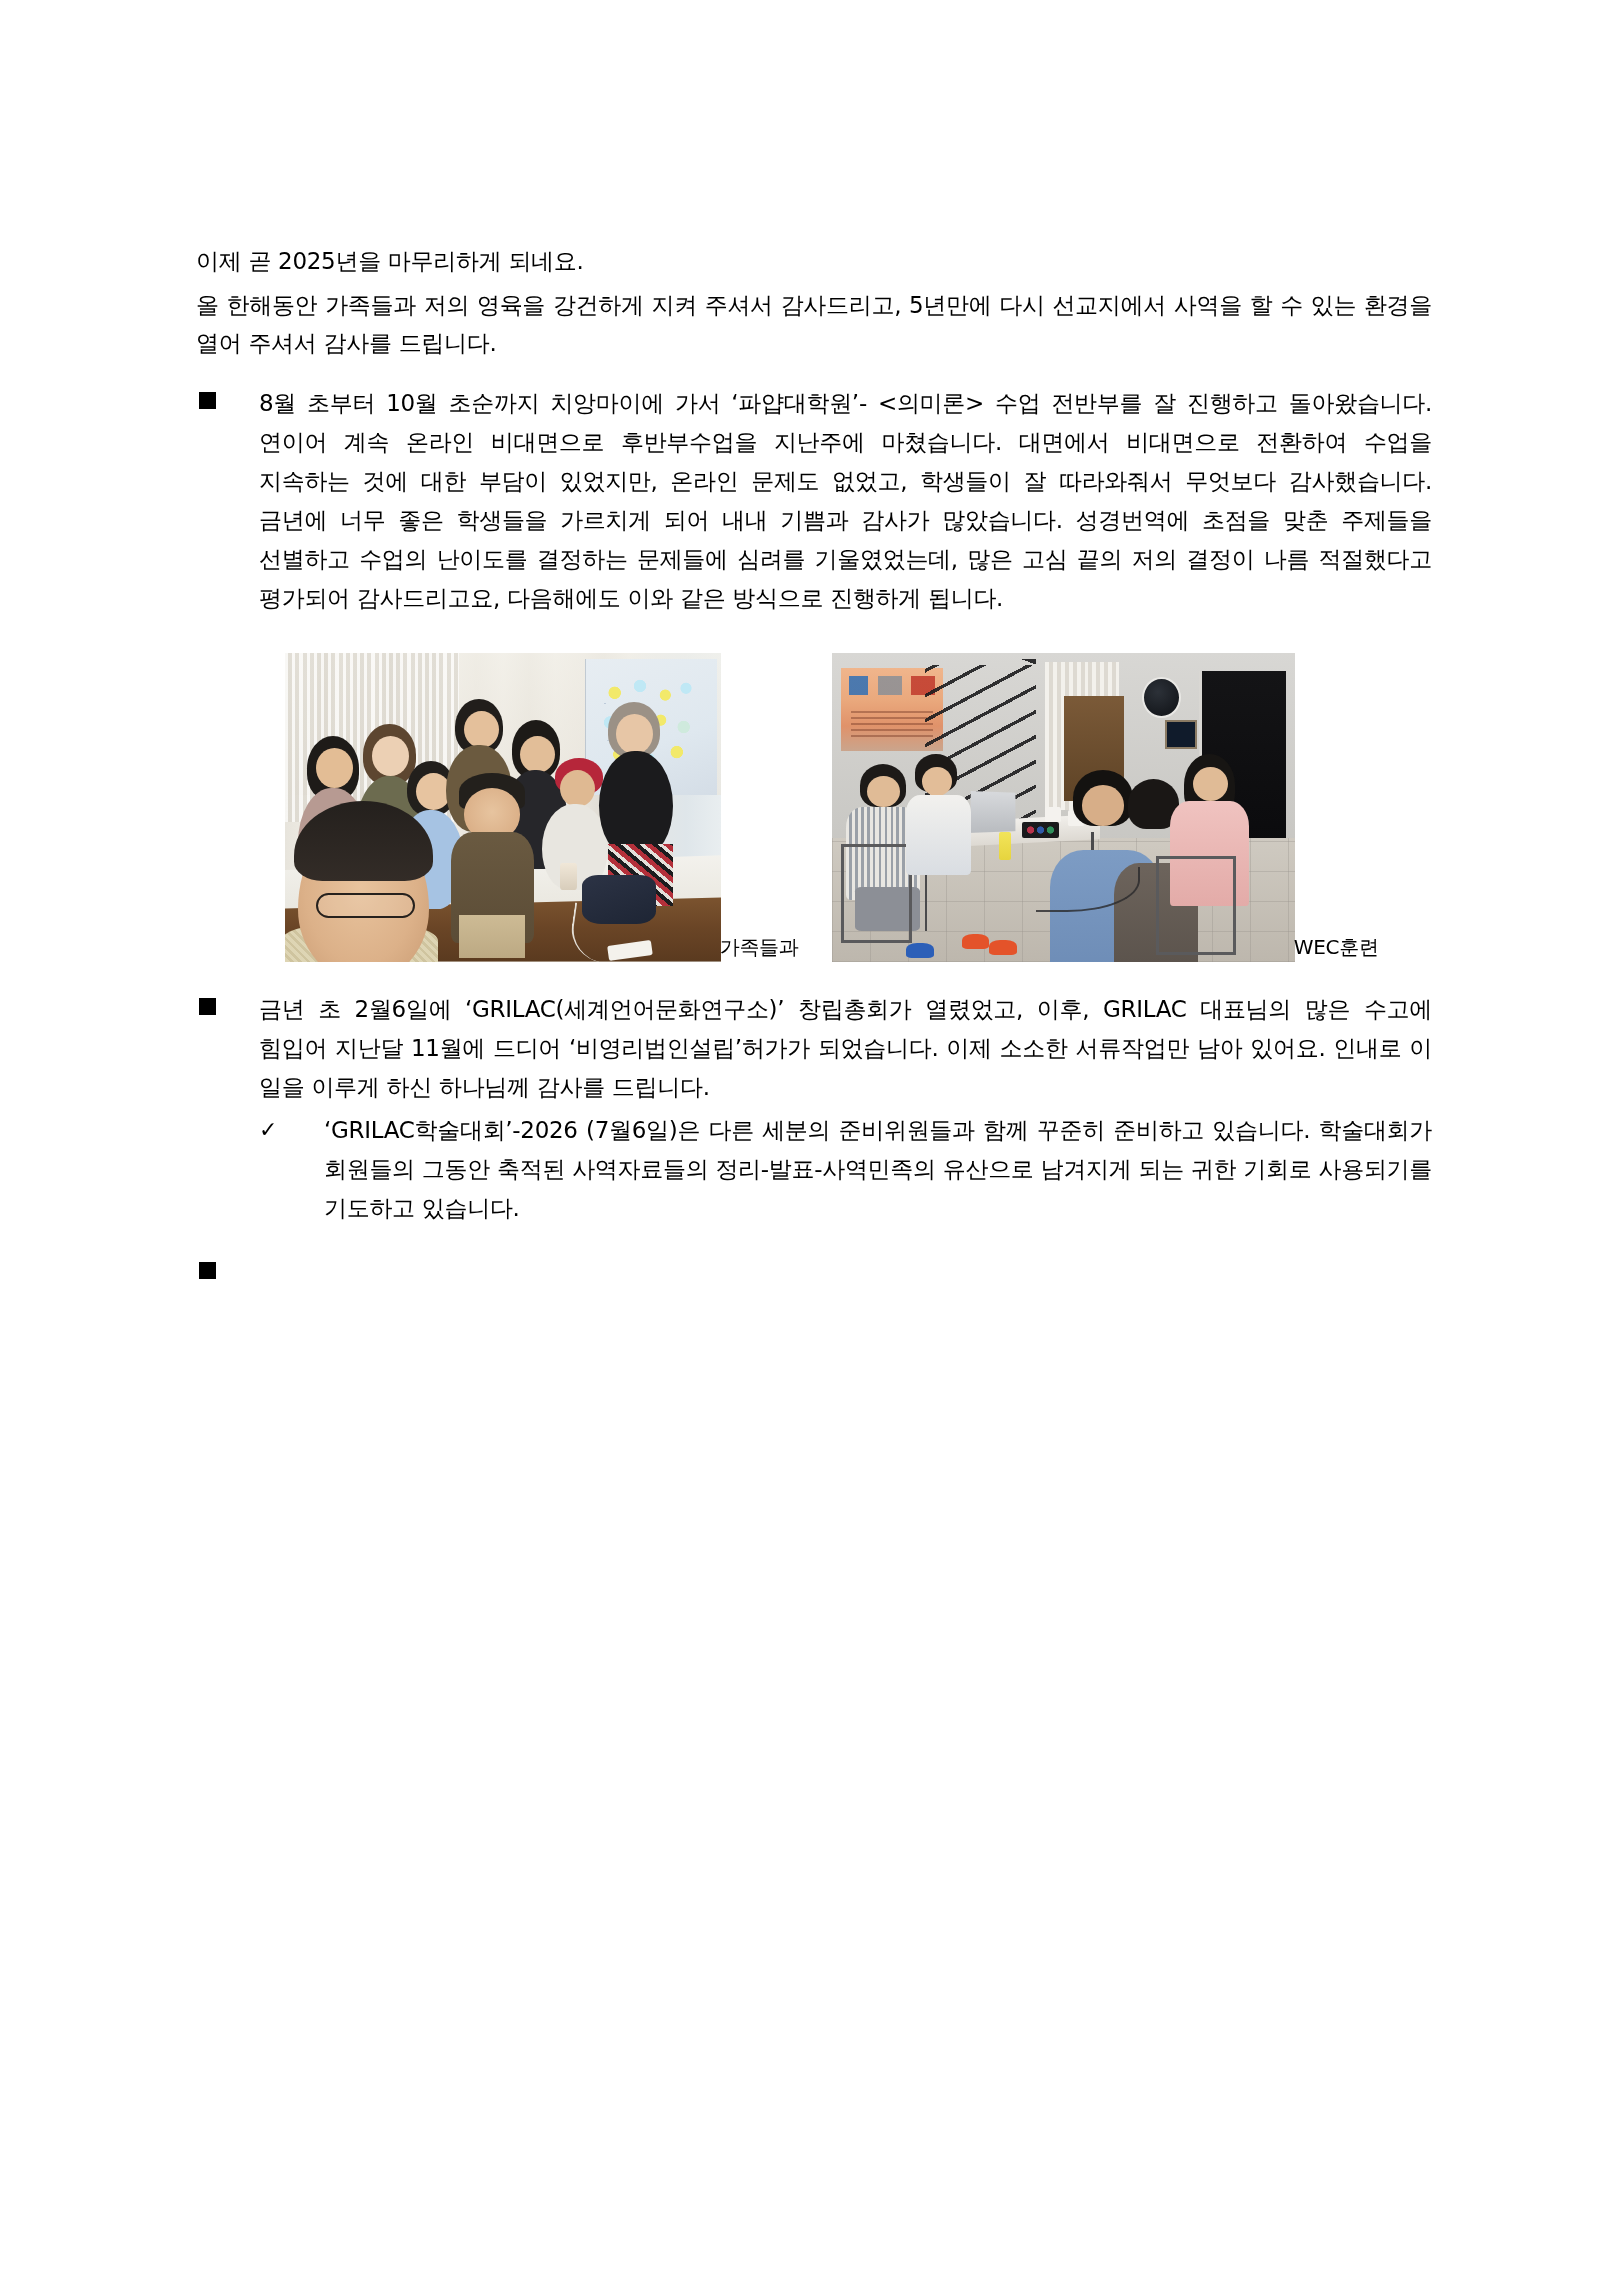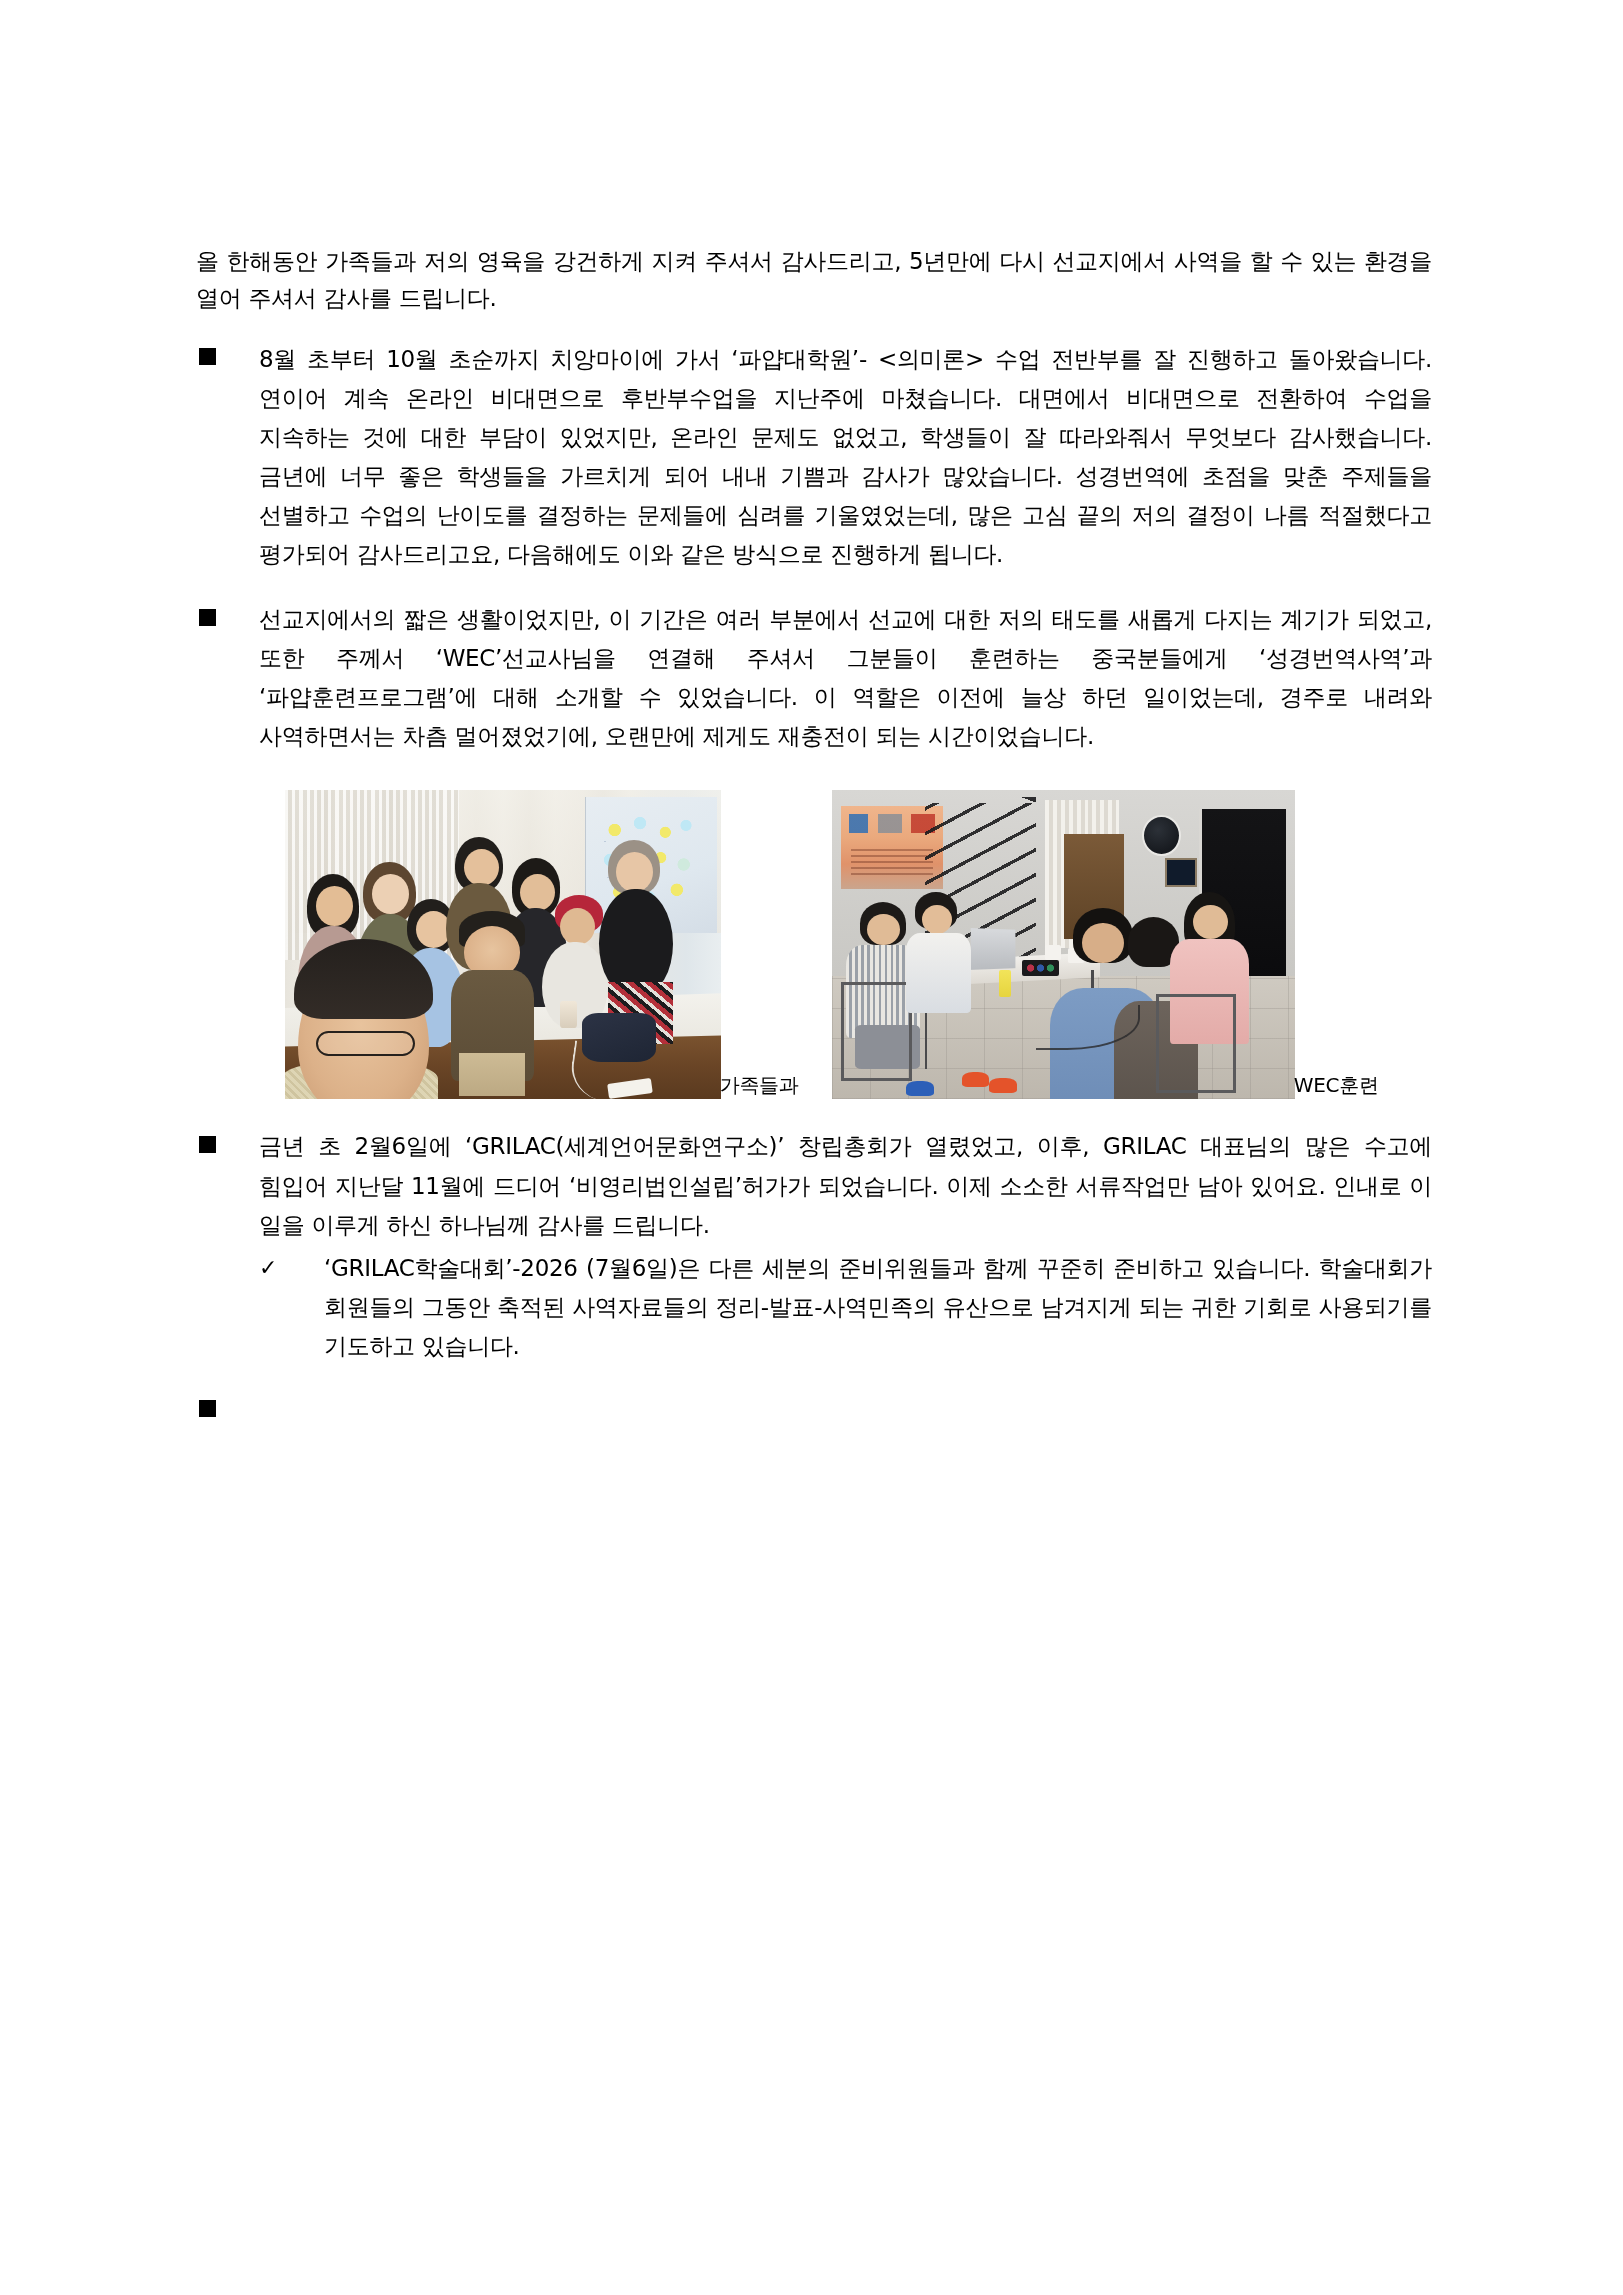--- a/index.html
+++ b/index.html
@@ -360,34 +360,31 @@
 </style>
 </head>
 <body>
 
 <div class="page">
 
 
   <div class="content">
 
     <div class="intro">
+      <p>이제 곧 2025년을 마무리하게 되네요.</p>
       <p class="justified">올 한해동안 가족들과 저의 영육을 강건하게 지켜 주셔서 감사드리고, 5년만에 다시 선교지에서 사역을 할 수 있는 환경을 열어 주셔서 감사를 드립니다.</p>
     </div>
 
     <ul class="bullets">
 
       <li class="bullet-item" style="margin-top:22px;">
         <span class="bullet-marker"></span>
         <span>8월 초부터 10월 초순까지 치앙마이에 가서 ‘파얍대학원’- &lt;의미론&gt; 수업 전반부를 잘 진행하고 돌아왔습니다. 연이어 계속 온라인 비대면으로 후반부수업을 지난주에 마쳤습니다. 대면에서 비대면으로 전환하여 수업을 지속하는 것에 대한 부담이 있었지만, 온라인 문제도 없었고, 학생들이 잘 따라와줘서 무엇보다 감사했습니다. 금년에 너무 좋은 학생들을 가르치게 되어 내내 기쁨과 감사가 많았습니다. 성경번역에 초점을 맞춘 주제들을 선별하고 수업의 난이도를 결정하는 문제들에 심려를 기울였었는데, 많은 고심 끝의 저의 결정이 나름 적절했다고 평가되어 감사드리고요, 다음해에도 이와 같은 방식으로 진행하게 됩니다.</span>
       </li>
 
-      <li class="bullet-item">
-        <span class="bullet-marker"></span>
-        <span>선교지에서의 짧은 생활이었지만, 이 기간은 여러 부분에서 선교에 대한 저의 태도를 새롭게 다지는 계기가 되었고, 또한 주께서 ‘WEC’선교사님을 연결해 주셔서 그분들이 훈련하는 중국분들에게 ‘성경번역사역’과 ‘파얍훈련프로그램’에 대해 소개할 수 있었습니다. 이 역할은 이전에 늘상 하던 일이었는데, 경주로 내려와 사역하면서는 차츰 멀어졌었기에, 오랜만에 제게도 재충전이 되는 시간이었습니다.</span>
-      </li>
 
       <li class="figure-row" style="list-style:none;">
 
         <div class="figure left">
           <div class="photo">
             <div class="ph1-bg"></div>
             <div class="ph1-wall-top"></div>
             <div class="ph1-blinds"></div>
             <div class="ph1-board"></div>
             <div class="ph1-table"></div>

